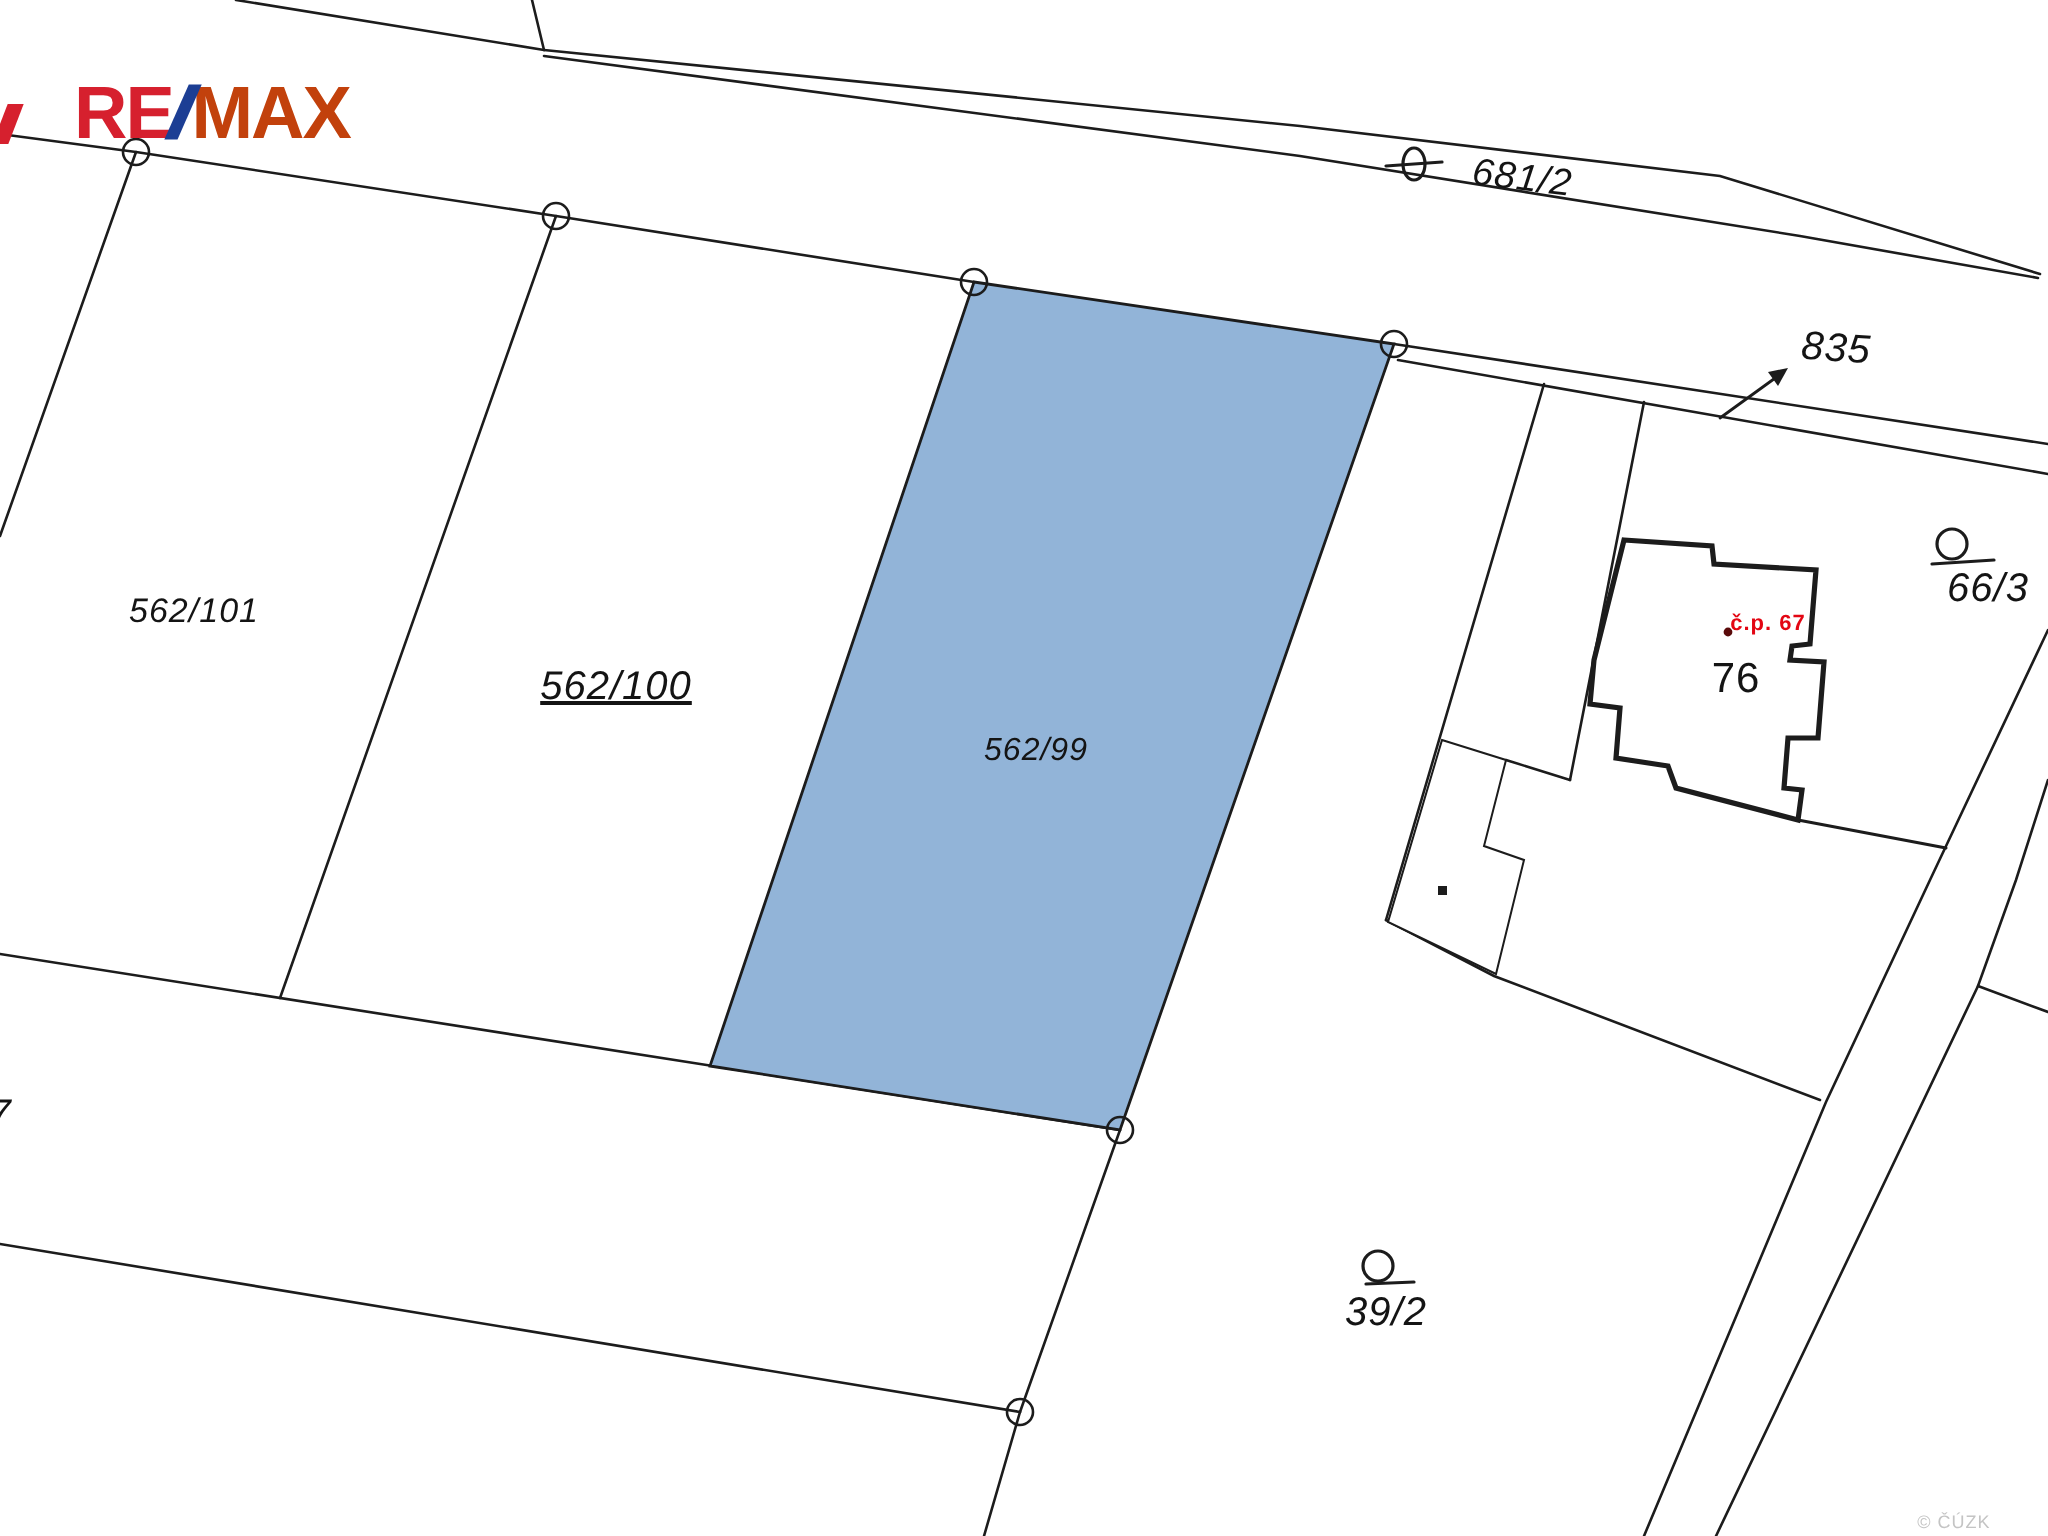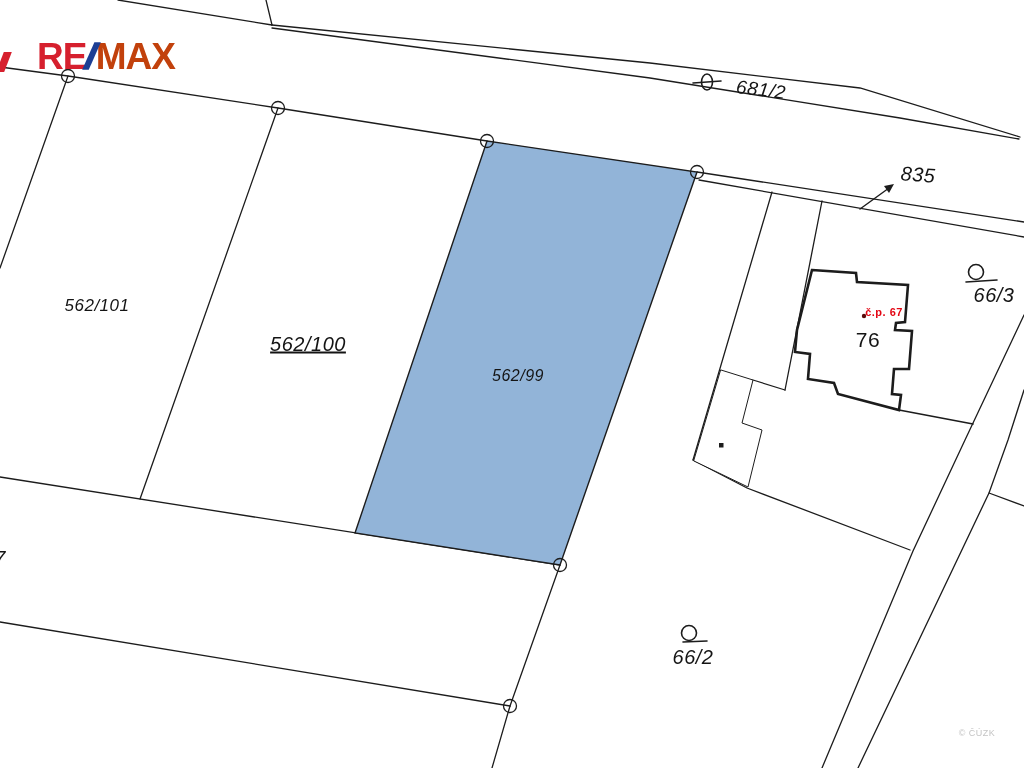--- a/index.html
+++ b/index.html
@@ -110,18 +110,18 @@
   <div id="remax-logo">
     <span class="re" style="color: rgb(214, 32, 46); margin-left: 25px;">RE</span><span class="slash" style="color: rgb(28, 62, 148);">/</span><span class="max" style="color: #c2410c;">MAX</span>
   </div>
 
 <div class="lbl it" style="left: 97px; top: 306px; font-size: 17px;">562/101</div>
     <div class="lbl it" style="left: 308px; top: 344px; font-size: 20px; text-decoration: underline;">562/100</div>
     <div class="lbl it" style="left: 518px; top: 376px; font-size: 16px;">562/99</div>
     <div class="lbl it" style="left: 761px; top: 90px; font-size: 19px; transform: translate(-50%, -50%) rotate(7deg);">681/2</div>
     <div class="lbl it" style="left: 918px; top: 175px; font-size: 20px; transform: translate(-50%, -50%) rotate(4deg);">835</div>
     <div class="lbl it" style="left: 980px; top: 295px; font-size: 20px; margin-left: 14px;">66/3</div>
-    <div class="lbl it" style="left: 693px; top: 657px; font-size: 20px;">66/2</div>
+    <div class="lbl it" style="left: 693px; top: 657px; font-size: 20px;">39/2</div>
     <div class="lbl" style="left: 868px; top: 340px; font-size: 21px; text-align: right;">76</div>
     <div class="lbl it" style="left: 0px; top: 558px; font-size: 20px;">7</div>
     <div class="lbl bd" style="left: 884px; top: 312px; font-size: 11px; color: rgb(227, 6, 19); text-align: center;">č.p. 67</div>
-    <div class="lbl" style="left: 977px; top: 733px; font-size: 9px; color: rgb(196, 196, 196);">© ČÚZK</div>
+    <div class="lbl" style="left: 977px; top: 761px; font-size: 9px; color: rgb(196, 196, 196);">© ČÚZK</div>
   </div>
 
 </body></html>

